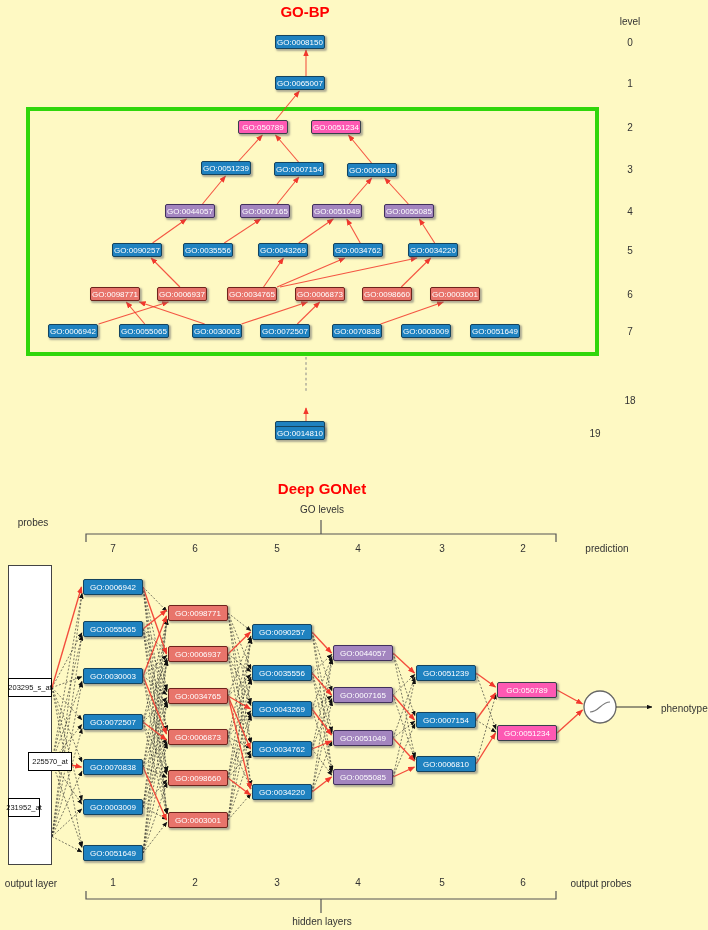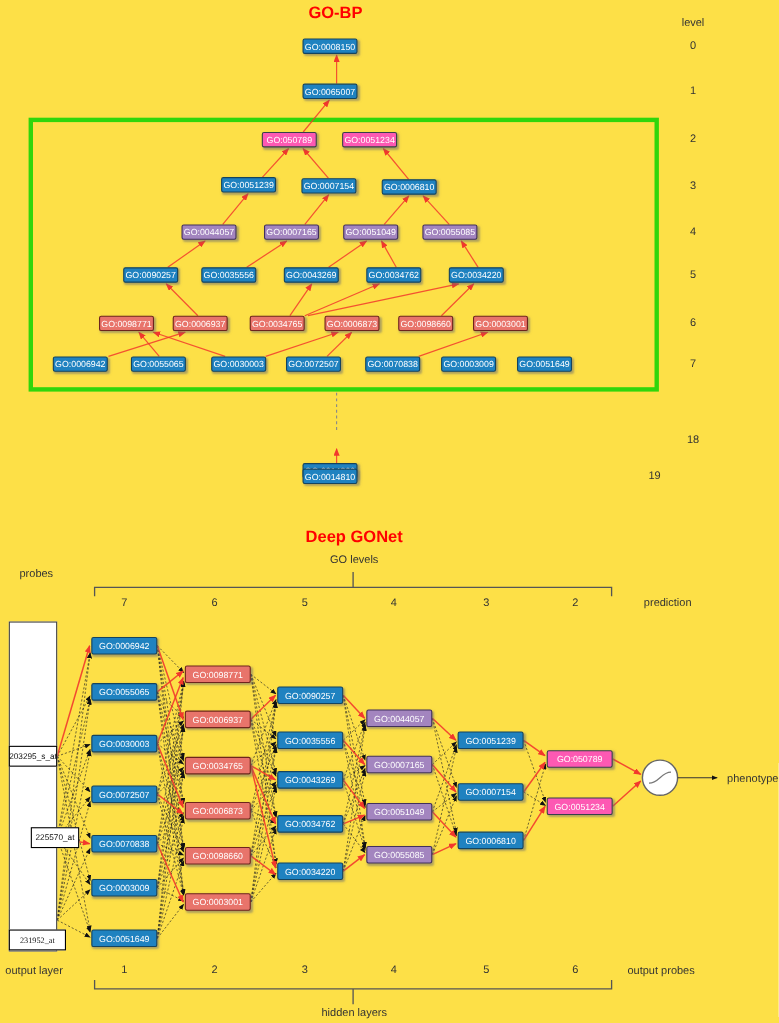--- a/index.html
+++ b/index.html
@@ -1,16 +1,16 @@
 <!DOCTYPE html>
 <html><head>
 <meta charset="utf-8">
 <style>
   html,body{margin:0;padding:0;background:#fff;font-family:"Liberation Sans",sans-serif;}
-  #fig{position:relative;width:708px;height:930px;background:#fde047;overflow:hidden;}
+  #fig{position:relative;width:708px;height:930px;background:#fef9c3;overflow:hidden;}
   .title{position:absolute;color:#ff0000;font-weight:bold;font-size:15px;transform:translateX(-50%);white-space:nowrap;z-index:5;}
   .lbl{position:absolute;color:#333;font-size:10px;transform:translate(-50%,-50%);white-space:nowrap;z-index:5;}
   .lbl-left{transform:translate(0,-50%);}
   .go-node{position:absolute;box-sizing:border-box;border:1.5px solid #222;border-radius:2px;color:#fff;
     display:flex;align-items:center;justify-content:center;white-space:nowrap;
     box-shadow:1.5px 1.5px 2px rgba(110,110,110,.55);z-index:3;font-size:8px;}
   .top-node{width:50px;height:14px;}
   .bot-node{width:60px;height:16px;}
   .green-box{position:absolute;box-sizing:border-box;border:4px solid #30d60b;z-index:1;}
   .input-rect{position:absolute;box-sizing:border-box;border:1.5px solid #444;background:#fff;z-index:2;}
@@ -261,21 +261,21 @@
     <div class="lbl" style="left: 523px; top: 548px;">2</div>
     <div class="lbl" style="left: 113px; top: 882px;">1</div>
     <div class="lbl" style="left: 195px; top: 882px;">2</div>
     <div class="lbl" style="left: 277px; top: 882px;">3</div>
     <div class="lbl" style="left: 358px; top: 882px;">4</div>
     <div class="lbl" style="left: 442px; top: 882px;">5</div>
     <div class="lbl" style="left: 523px; top: 882px;">6</div>
     <div class="input-rect" style="left: 8px; top: 565px; width: 44px; height: 300px;"></div>
     <div class="probe-cell" style="left: 8px; top: 678px; width: 44px; height: 19px;">203295_s_at</div>
     <div class="probe-cell" style="left: 8px; top: 752px; width: 44px; height: 19px; margin-left: 20px;">225570_at</div>
-    <div class="probe-cell" style="left: 8px; top: 845px; width: 52px; height: 19px; font-family: Liberation Serif, serif;">231952_at</div>
+    <div class="probe-cell" style="left: 8px; top: 798px; width: 32px; height: 19px;">231952_at</div>
     <div class="go-node bot-node" style="left: 83px; top: 579px; background: rgb(31, 130, 192); border-color: rgb(20, 68, 95);">GO:0006942</div>
     <div class="go-node bot-node" style="left: 83px; top: 621px; background: rgb(31, 130, 192); border-color: rgb(20, 68, 95);">GO:0055065</div>
     <div class="go-node bot-node" style="left: 83px; top: 668px; background: rgb(31, 130, 192); border-color: rgb(20, 68, 95);">GO:0030003</div>
     <div class="go-node bot-node" style="left: 83px; top: 714px; background: rgb(31, 130, 192); border-color: rgb(20, 68, 95);">GO:0072507</div>
     <div class="go-node bot-node" style="left: 83px; top: 759px; background: rgb(31, 130, 192); border-color: rgb(20, 68, 95);">GO:0070838</div>
     <div class="go-node bot-node" style="left: 83px; top: 799px; background: rgb(31, 130, 192); border-color: rgb(20, 68, 95);">GO:0003009</div>
     <div class="go-node bot-node" style="left: 83px; top: 845px; background: rgb(31, 130, 192); border-color: rgb(20, 68, 95);">GO:0051649</div>
     <div class="go-node bot-node" style="left: 168px; top: 605px; background: rgb(232, 116, 107); border-color: rgb(110, 36, 28);">GO:0098771</div>
     <div class="go-node bot-node" style="left: 168px; top: 646px; background: rgb(232, 116, 107); border-color: rgb(110, 36, 28);">GO:0006937</div>
     <div class="go-node bot-node" style="left: 168px; top: 688px; background: rgb(232, 116, 107); border-color: rgb(110, 36, 28);">GO:0034765</div>

